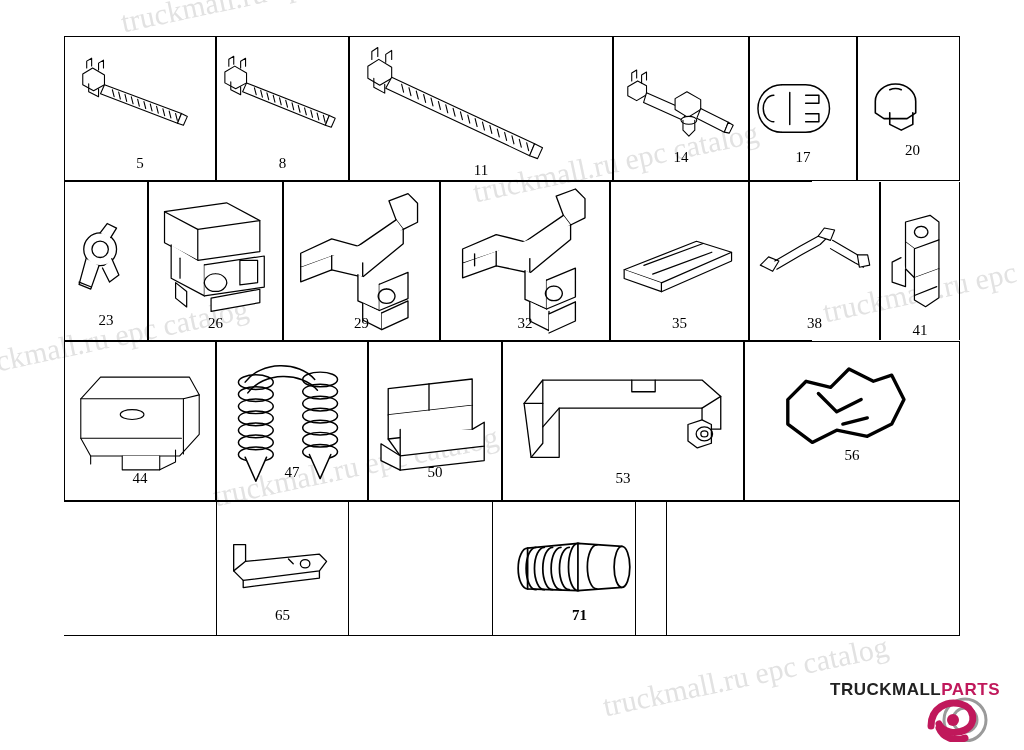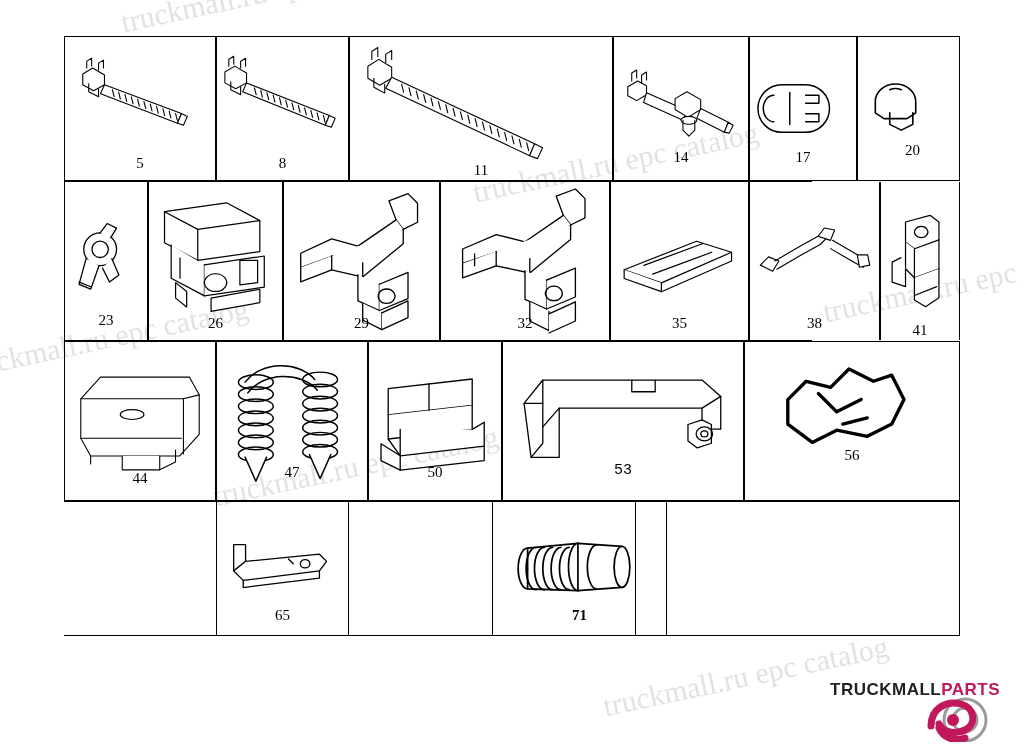--- a/index.html
+++ b/index.html
@@ -375,21 +375,21 @@
             <path d="M18 40 L34 40 L34 20" style="fill:none;stroke:#000;stroke-width:1.1;stroke-linejoin:round;stroke-linecap:round"></path>
             <path d="M34 40 L34 74 L24 86" style="fill:none;stroke:#000;stroke-width:1.1;stroke-linejoin:round;stroke-linecap:round"></path>
             <path d="M48 44 L34 60" style="fill:none;stroke:#000;stroke-width:1.1;stroke-linejoin:round;stroke-linecap:round"></path>
             <path d="M170 44 L186 34" style="fill:none;stroke:#000;stroke-width:1.1;stroke-linejoin:round;stroke-linecap:round"></path>
             <path d="M110 20 L110 30 L130 30 L130 20" style="fill:none;stroke:#000;stroke-width:1.1;stroke-linejoin:round;stroke-linecap:round"></path>
             <path d="M170 54 l8 4 l0 16 l-12 4 l-8 -6 l0 -14 z" style="fill:#fff;stroke:#000;stroke-width:1.1;stroke-linejoin:round;stroke-linecap:round"></path>
             <ellipse cx="172" cy="66" rx="7" ry="6" style="fill:none;stroke:#000;stroke-width:1.1;stroke-linejoin:round;stroke-linecap:round"></ellipse>
             <ellipse cx="172" cy="66" rx="3" ry="2.5" style="fill:none;stroke:#000;stroke-width:1.1;stroke-linejoin:round;stroke-linecap:round"></ellipse>
           </svg>
         </div>
-        <div class="num" style="top: 120px; font-family: Liberation Mono, monospace;">53</div>
+        <div class="num" style="top: 128px;">53</div>
       </div>
       <div class="cell" style="left: 680px; width: 216px;">
         <div class="art">
           <svg viewBox="0 0 70 50" preserveAspectRatio="xMidYMid meet">
             <path d="M14 18 l6 -6 l8 2 l6 -6 l8 4 l6 -2 l4 8 l-4 8 l-8 4 l-10 -2 l-8 4 l-8 -6 z" style="fill:#fff;stroke:#000;stroke-width:1.1;stroke-linejoin:round;stroke-linecap:round"></path>
             <path d="M24 16 l6 6 l8 -4" style="fill:none;stroke:#000;stroke-width:1.1;stroke-linejoin:round;stroke-linecap:round"></path>
             <path d="M32 26 l8 -2" style="fill:none;stroke:#000;stroke-width:1.1;stroke-linejoin:round;stroke-linecap:round"></path>
           </svg>
         </div>
         <div class="num" style="top: 105px;">56</div>

